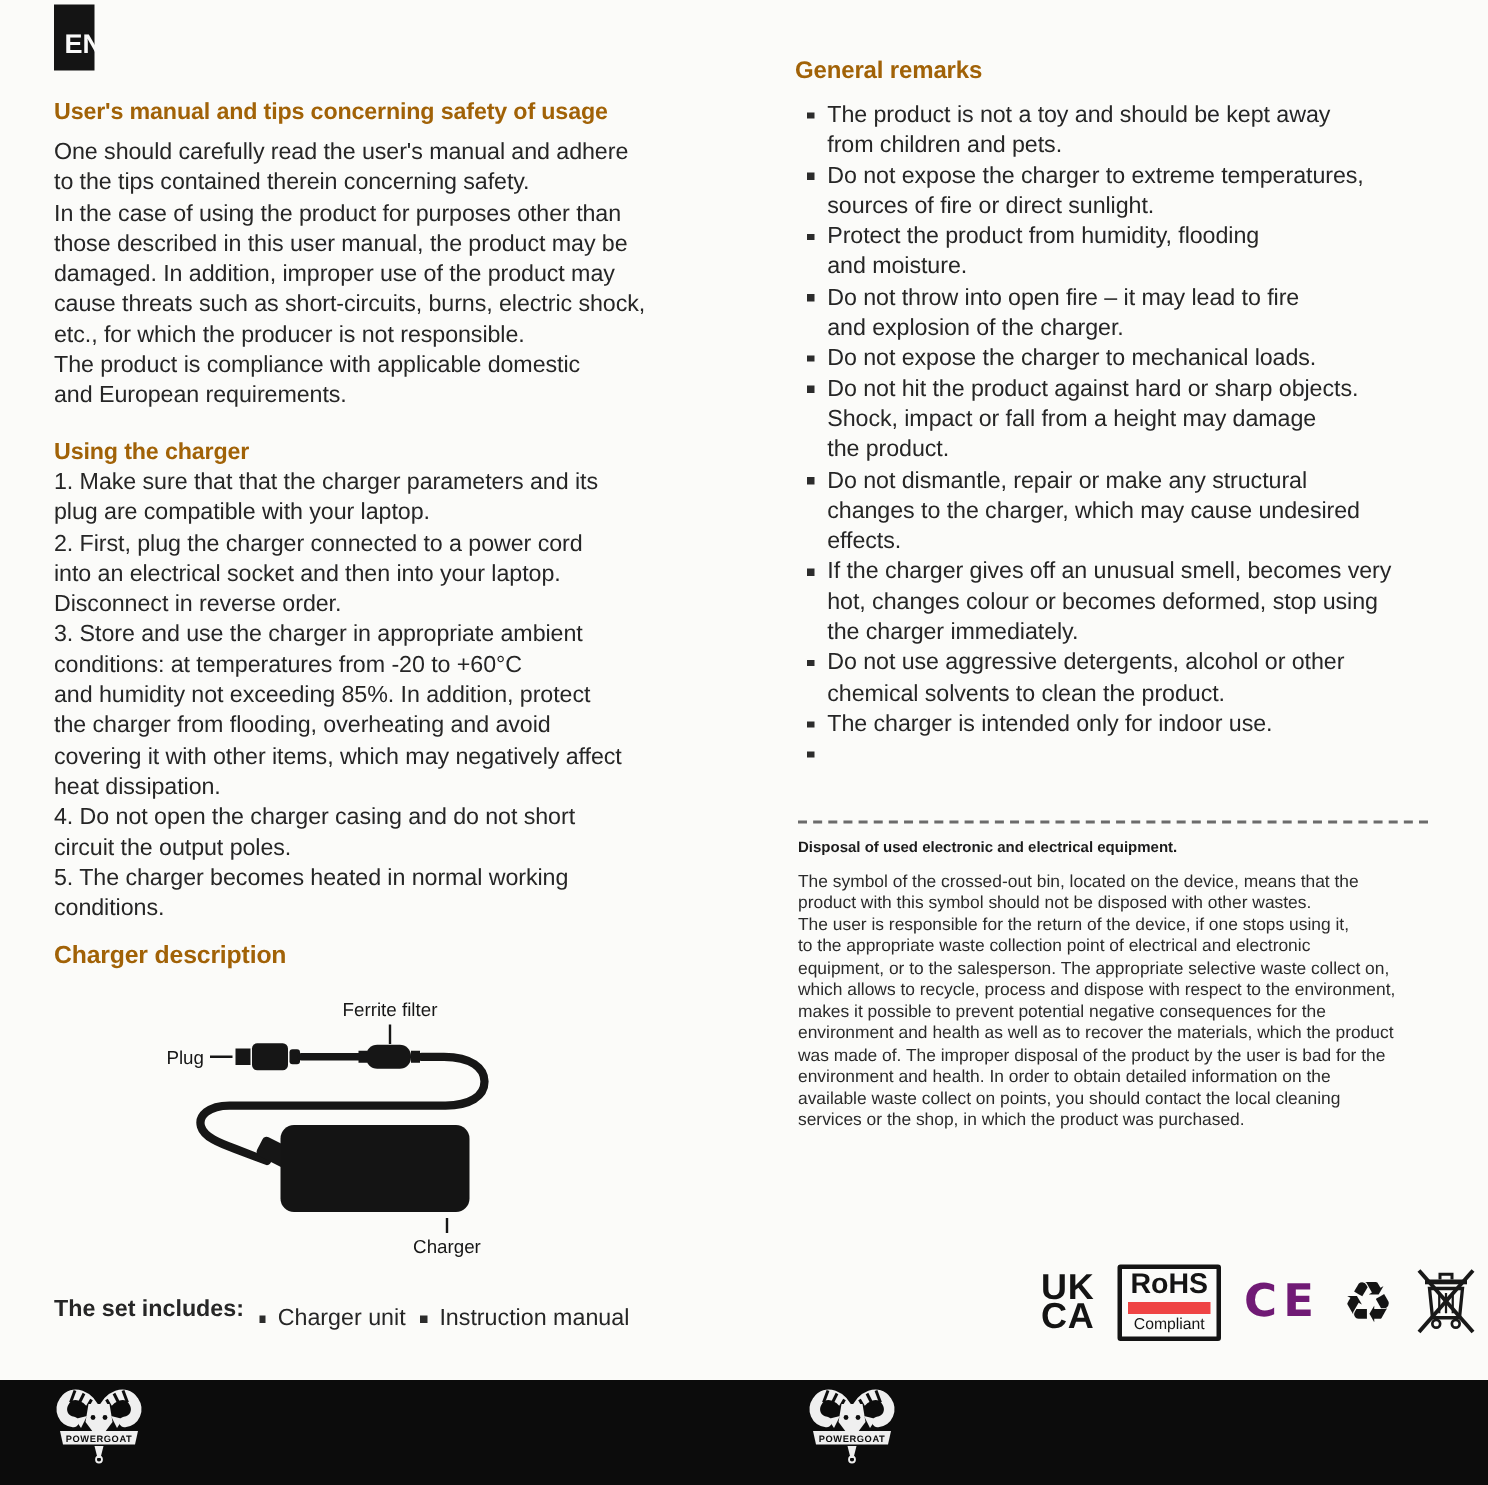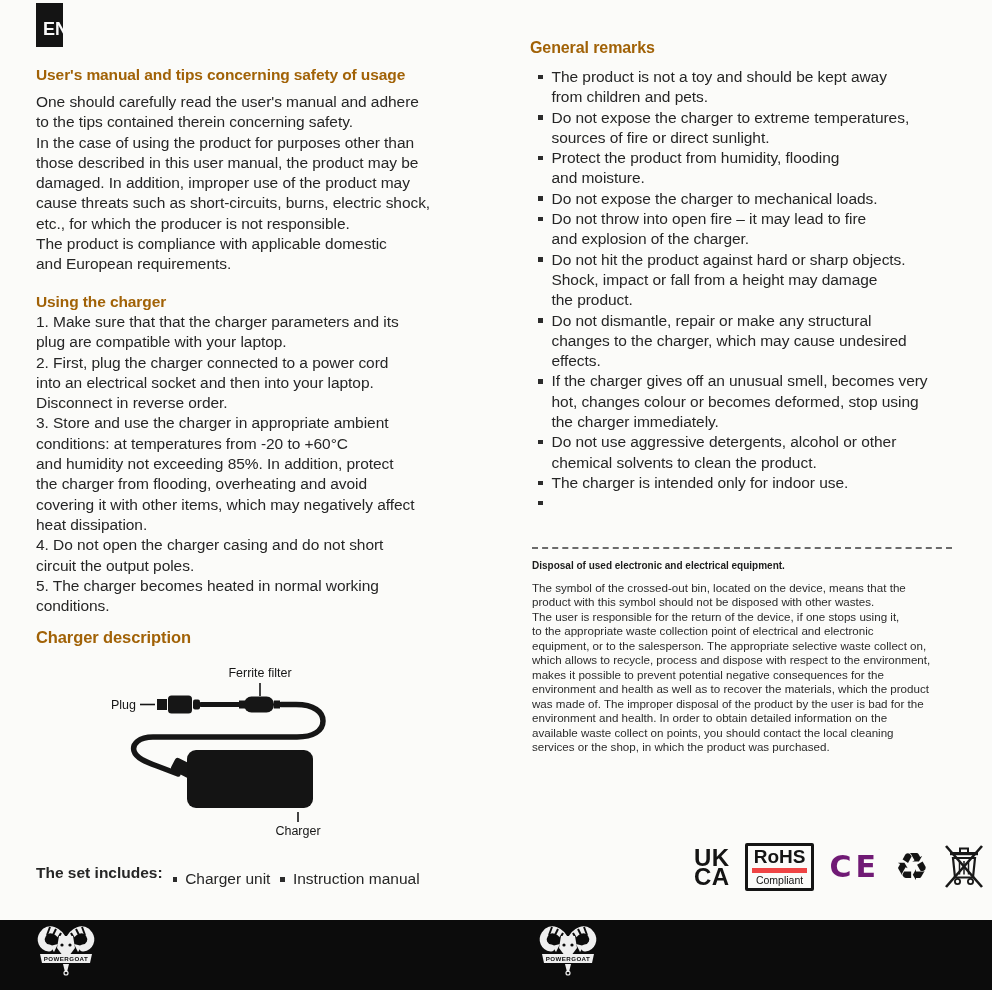--- a/index.html
+++ b/index.html
@@ -31,21 +31,21 @@
   .small-text{font-size:11.6px;line-height:14.45px;white-space:pre-line;width:445px;color:#2b2b2b;}
   
   .set-row{display:flex;align-items:center;gap:10px;font-size:15.5px;}
   .set-row .lbl{font-weight:bold;}
   .set-item{display:inline-flex;align-items:center;gap:8px;margin-top:12px;}
   .set-item .sq{margin-top:1px;}
   
   .marks-row{left:694px;top:843px;display:flex;align-items:center;gap:15px;}
   .ukca{font-size:24px;font-weight:800;line-height:0.8;letter-spacing:0.5px;color:#141414;}
   .rohs-box{border:3px solid #141414;border-radius:2px;padding:1px 4px 2px;text-align:center;color:#141414;}
-  .rohs-title{font-size:19px;font-weight:bold;line-height:1.05;border-bottom:5px solid #ef4444;padding:0 2px 1px;}
+  .rohs-title{font-size:19px;font-weight:bold;line-height:1.05;border-bottom:8px solid #ef4444;padding:0 2px 1px;}
   .rohs-sub{font-size:10.5px;padding-top:1px;}
   .ce-mark{font-family:"DejaVu Sans",sans-serif;font-size:30px;font-weight:bold;letter-spacing:4px;color:#701a75;line-height:1;}
   .recycle{font-family:"DejaVu Sans",sans-serif;font-size:38px;line-height:1;color:#141414;}
   
   .footer-bar{left:0;top:920px;width:992px;height:70px;background:#0c0c0c;}
 </style>
 </head>
 <body>
 
 <div class="abs lang-badge">
@@ -134,26 +134,26 @@
       <span class="btxt">Do not expose the charger to extreme temperatures,
 sources of fire or direct sunlight.</span>
     </li>
   <li>
       <span class="sq"></span>
       <span class="btxt">Protect the product from humidity, flooding
 and moisture.</span>
     </li>
   <li>
       <span class="sq"></span>
-      <span class="btxt">Do not expose the charger to mechanical loads.</span>
-    </li>
-  <li>
-      <span class="sq"></span>
       <span class="btxt">Do not throw into open fire – it may lead to fire
 and explosion of the charger.</span>
+    </li>
+  <li>
+      <span class="sq"></span>
+      <span class="btxt">Do not expose the charger to mechanical loads.</span>
     </li>
   <li>
       <span class="sq"></span>
       <span class="btxt">Do not hit the product against hard or sharp objects.
 Shock, impact or fall from a height may damage
 the product.</span>
     </li>
   <li>
       <span class="sq"></span>
       <span class="btxt">Do not dismantle, repair or make any structural

